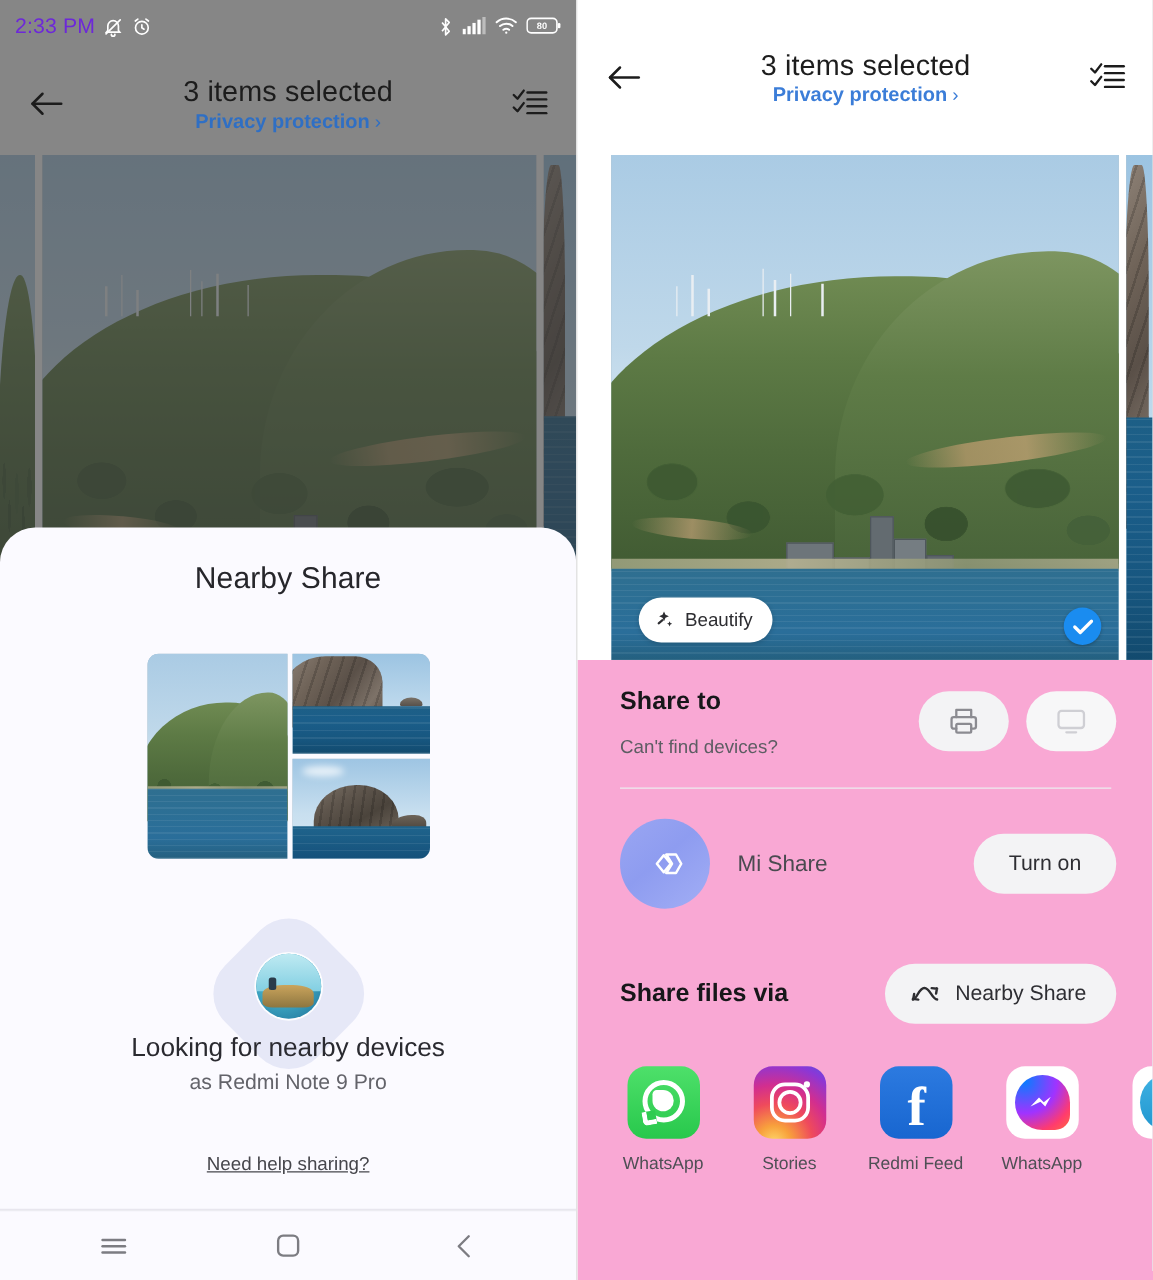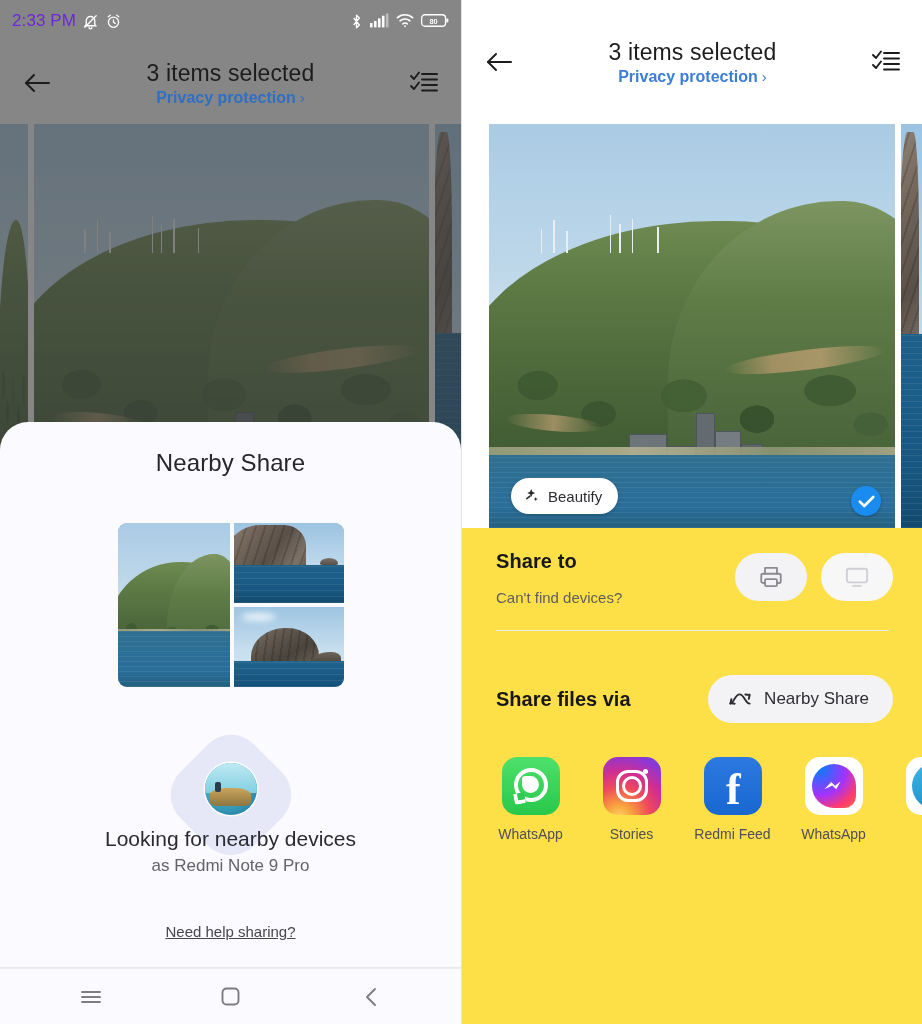--- a/index.html
+++ b/index.html
@@ -227,21 +227,21 @@
     display: flex; align-items: center; gap: 8px; cursor: pointer;
     box-shadow: 0 1px 4px rgba(0,0,0,.18);
   }
   .beautify span { font-size: 15px; color: #2d2d31; }
   .check-badge {
     position: absolute; right: 14px; bottom: 12px; width: 30px; height: 30px;
     border-radius: 50%; background: #1a8cf0; display: flex; align-items: center; justify-content: center;
     z-index: 4; cursor: pointer; box-shadow: 0 1px 3px rgba(0,0,0,.25);
   }
 
-  .share-body { position: absolute; top: 528px; left: 0; width: 461px; height: 496px; background: #fde047; }
+  .share-body { position: absolute; top: 528px; left: 0; width: 461px; height: 496px; background: #f9a8d4; }
 
   .share-to-row {
     display: flex; align-items: flex-start; justify-content: space-between;
     padding: 22px 30px 0 34px;
   }
   .share-to-text .s-title { font-size: 20px; font-weight: 700; color: #17171a; letter-spacing: .1px; }
   .share-to-text .s-sub { margin-top: 16px; font-size: 15px; color: #5d5d63; }
   .pill-actions { display: flex; gap: 14px; margin-top: 3px; }
   .pill-btn {
     width: 72px; height: 48px; border-radius: 24px; background: #f3f3f5;
@@ -597,20 +597,30 @@
             <svg width="26" height="26" viewBox="0 0 24 24" fill="none" stroke="#cfcfd4" stroke-width="1.7" stroke-linecap="round" stroke-linejoin="round">
               <rect x="2.6" y="4.4" width="18.8" height="12.6" rx="2.2"></rect>
               <line x1="8.4" y1="20.2" x2="15.6" y2="20.2"></line>
             </svg>
           </div>
         </div>
       </div>
 
       <div class="hr"></div>
 
+      <div class="device-row">
+        <div class="mi-icon">
+          <svg width="40" height="40" viewBox="0 0 40 40" fill="none" stroke="#ffffff" stroke-width="2" stroke-linejoin="round">
+            <path d="M13.5 20 L19 13.2 L24.6 20 L19 26.8 Z"></path>
+            <path d="M21 12.6 L28.8 12.6 L33 20 L28.8 27.4 L21 27.4 L25.6 20 Z"></path>
+          </svg>
+        </div>
+        <div class="device-name">Mi Share</div>
+        <div class="turn-on-btn">Turn on</div>
+      </div>
 
       <div class="files-via-row">
         <div class="files-via-title">Share files via</div>
         <div class="nearby-chip">
           <svg width="24" height="16" viewBox="0 0 26 17" fill="none" stroke="#2d2d31" stroke-width="2.1" stroke-linecap="round">
             <path d="M2.5 13.5C6 13.5 7.5 3.5 12.5 3.5s6.5 10 11 10"></path>
             <path d="M23.5 4.2 L18.8 3.6 M23.4 3.8 L22.6 8.4"></path>
             <path d="M2.6 12.9 L7.2 13.6 M2.8 13.3 L3.6 8.7"></path>
           </svg>
           <span>Nearby Share</span>

